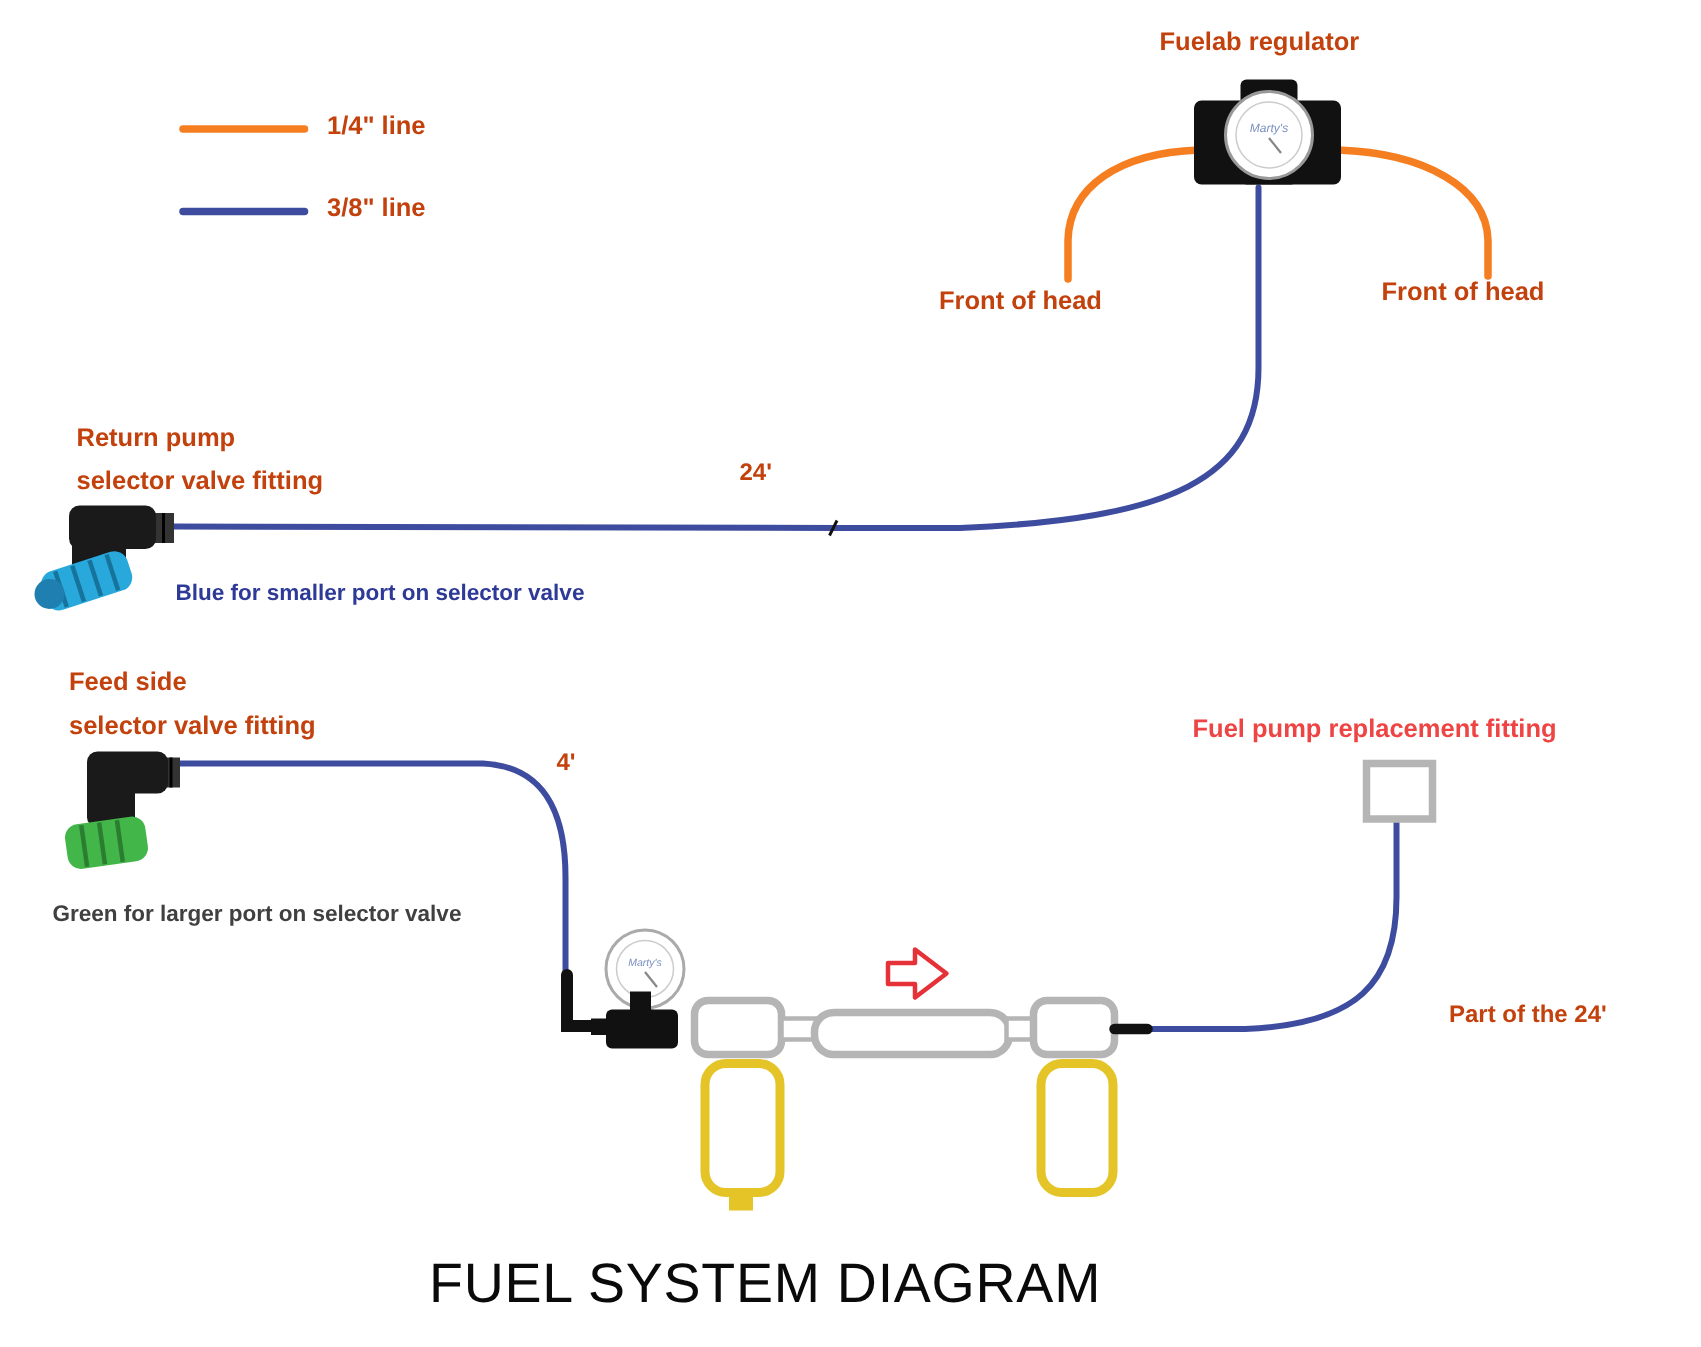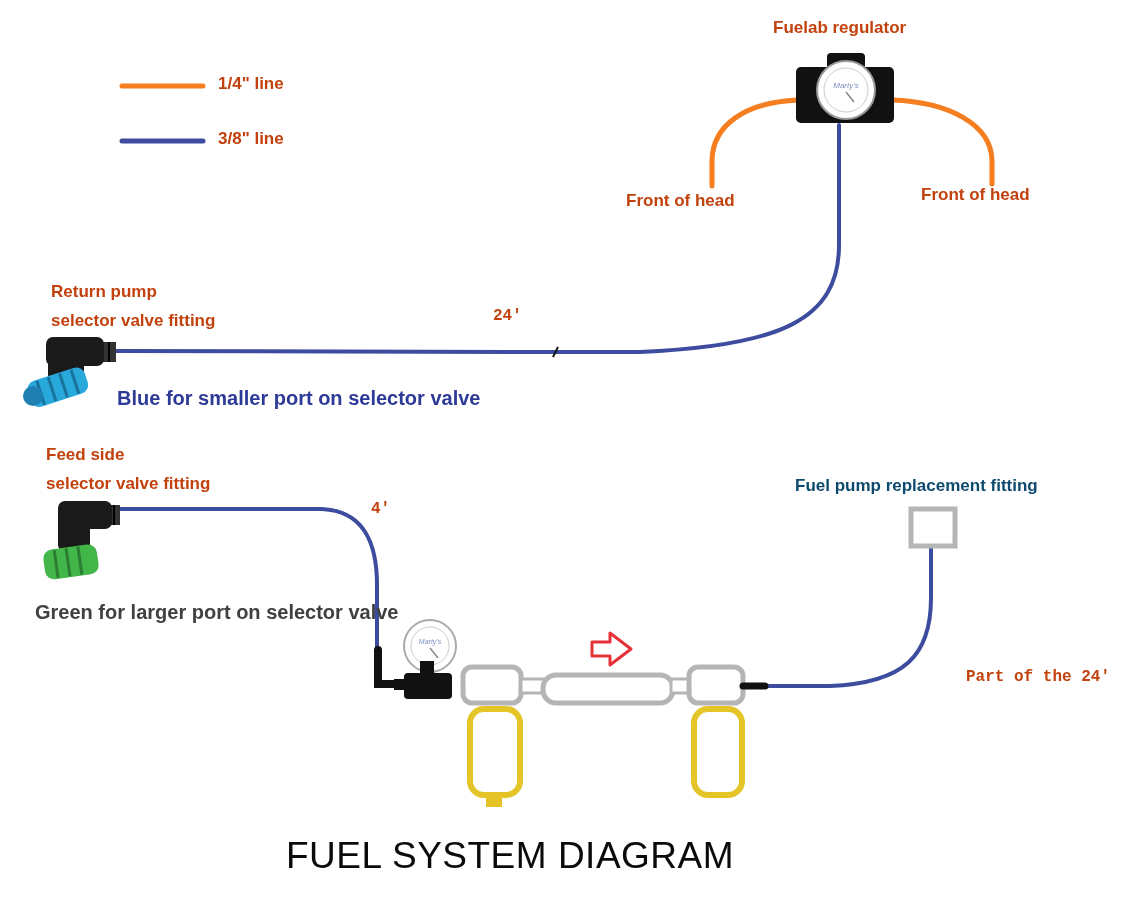--- a/index.html
+++ b/index.html
@@ -6,25 +6,25 @@
   .canvas{
     position:relative;
     width:1134px;height:898px;
     background:#ffffff;
     font-family:"Liberation Sans", sans-serif;
     overflow:hidden;
   }
   svg.layer{position:absolute;left:0;top:0;width:1134px;height:898px;}
   .lbl{position:absolute;font-weight:bold;color:#c2410c;white-space:nowrap;}
   .lbl-lg{font-size:17px;}
-  .lbl-md{font-size:16px;font-family:Liberation Mono, monospace;}
-  .lbl-sm{font-size:20px;}
+  .lbl-md{font-size:16px;}
+  .lbl-sm{font-size:15px;}
   .lbl-blue{color:#2E3A97;}
   .lbl-green{color:#404040;}
-  .lbl-gray{color:#0c4a6e;}
+  .lbl-gray{color:#ef4444;}
   .title{
     position:absolute;left:286px;top:835px;
     font-size:37px;font-weight:400;letter-spacing:.5px;color:#0a0a0a;
   }
   .two-line div{line-height:29px;}
 </style>
 </head>
 <body>
 
 <div class="canvas">

